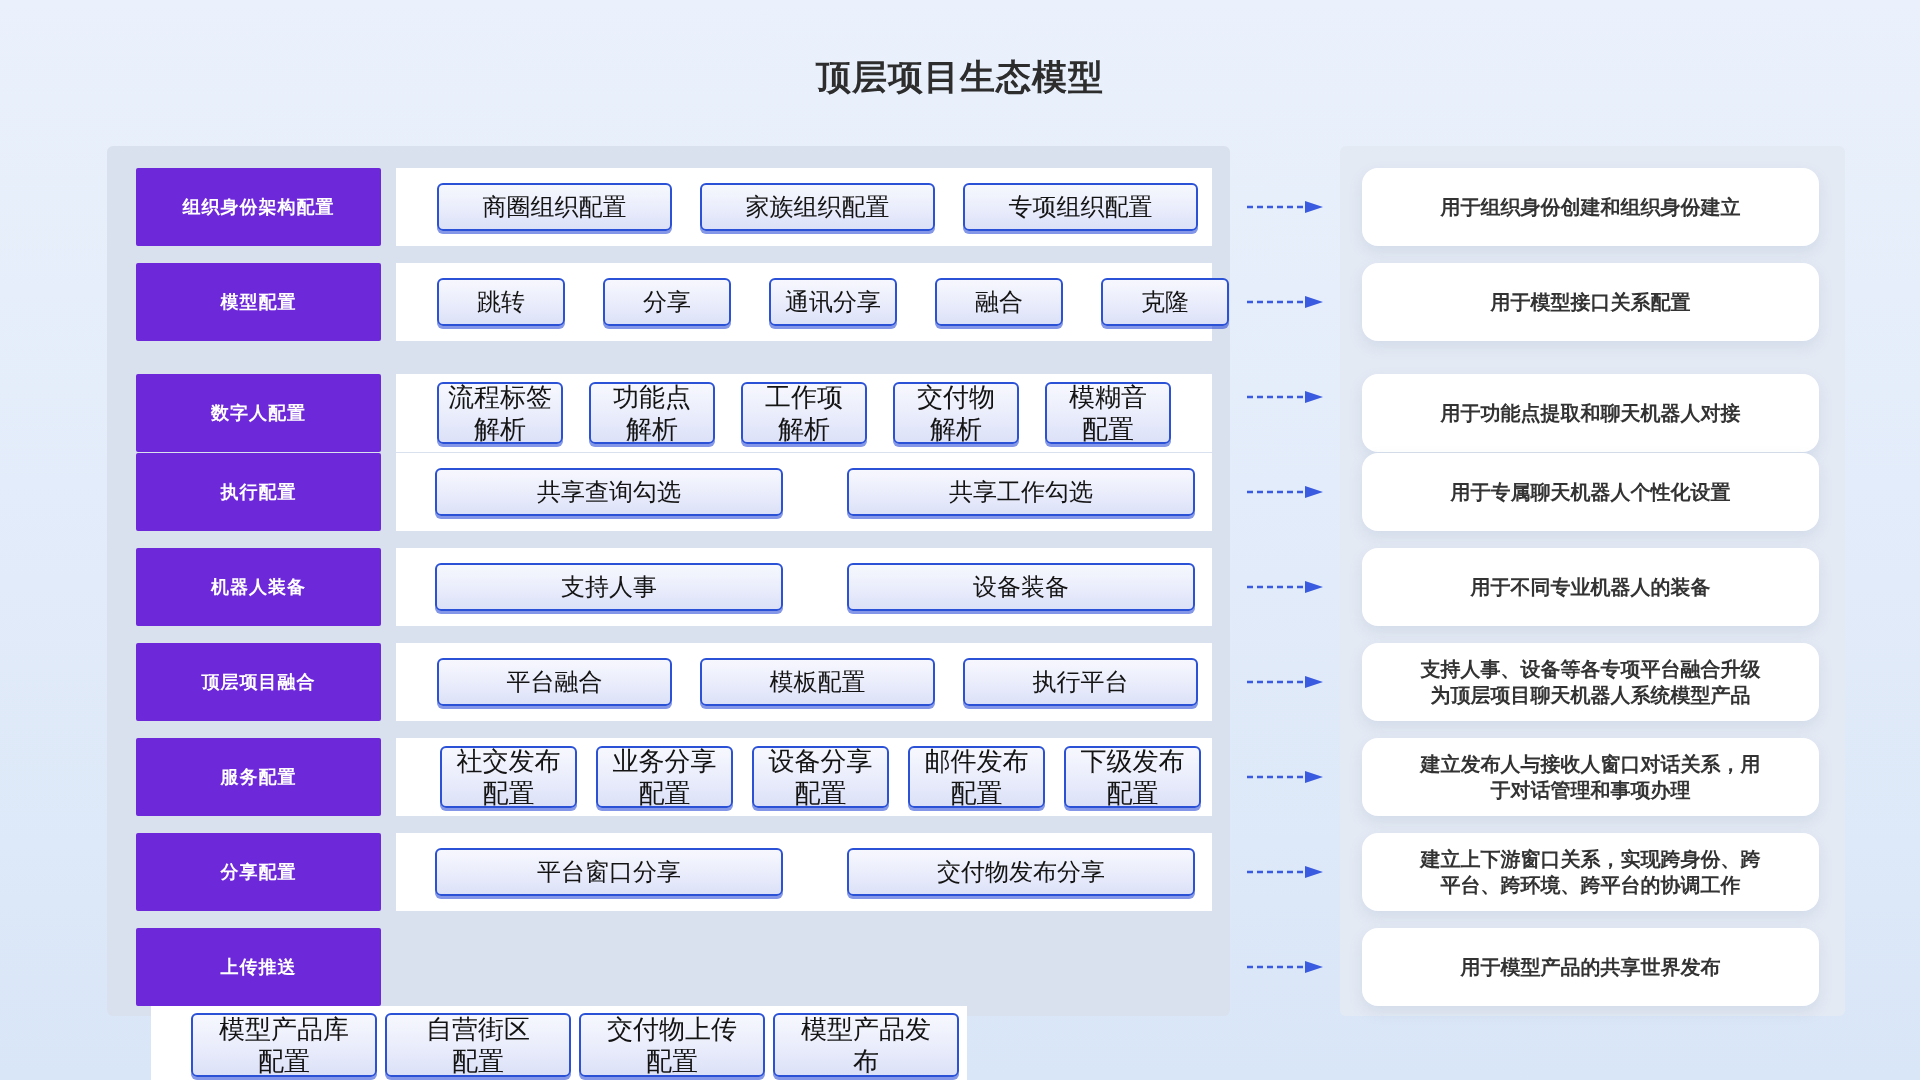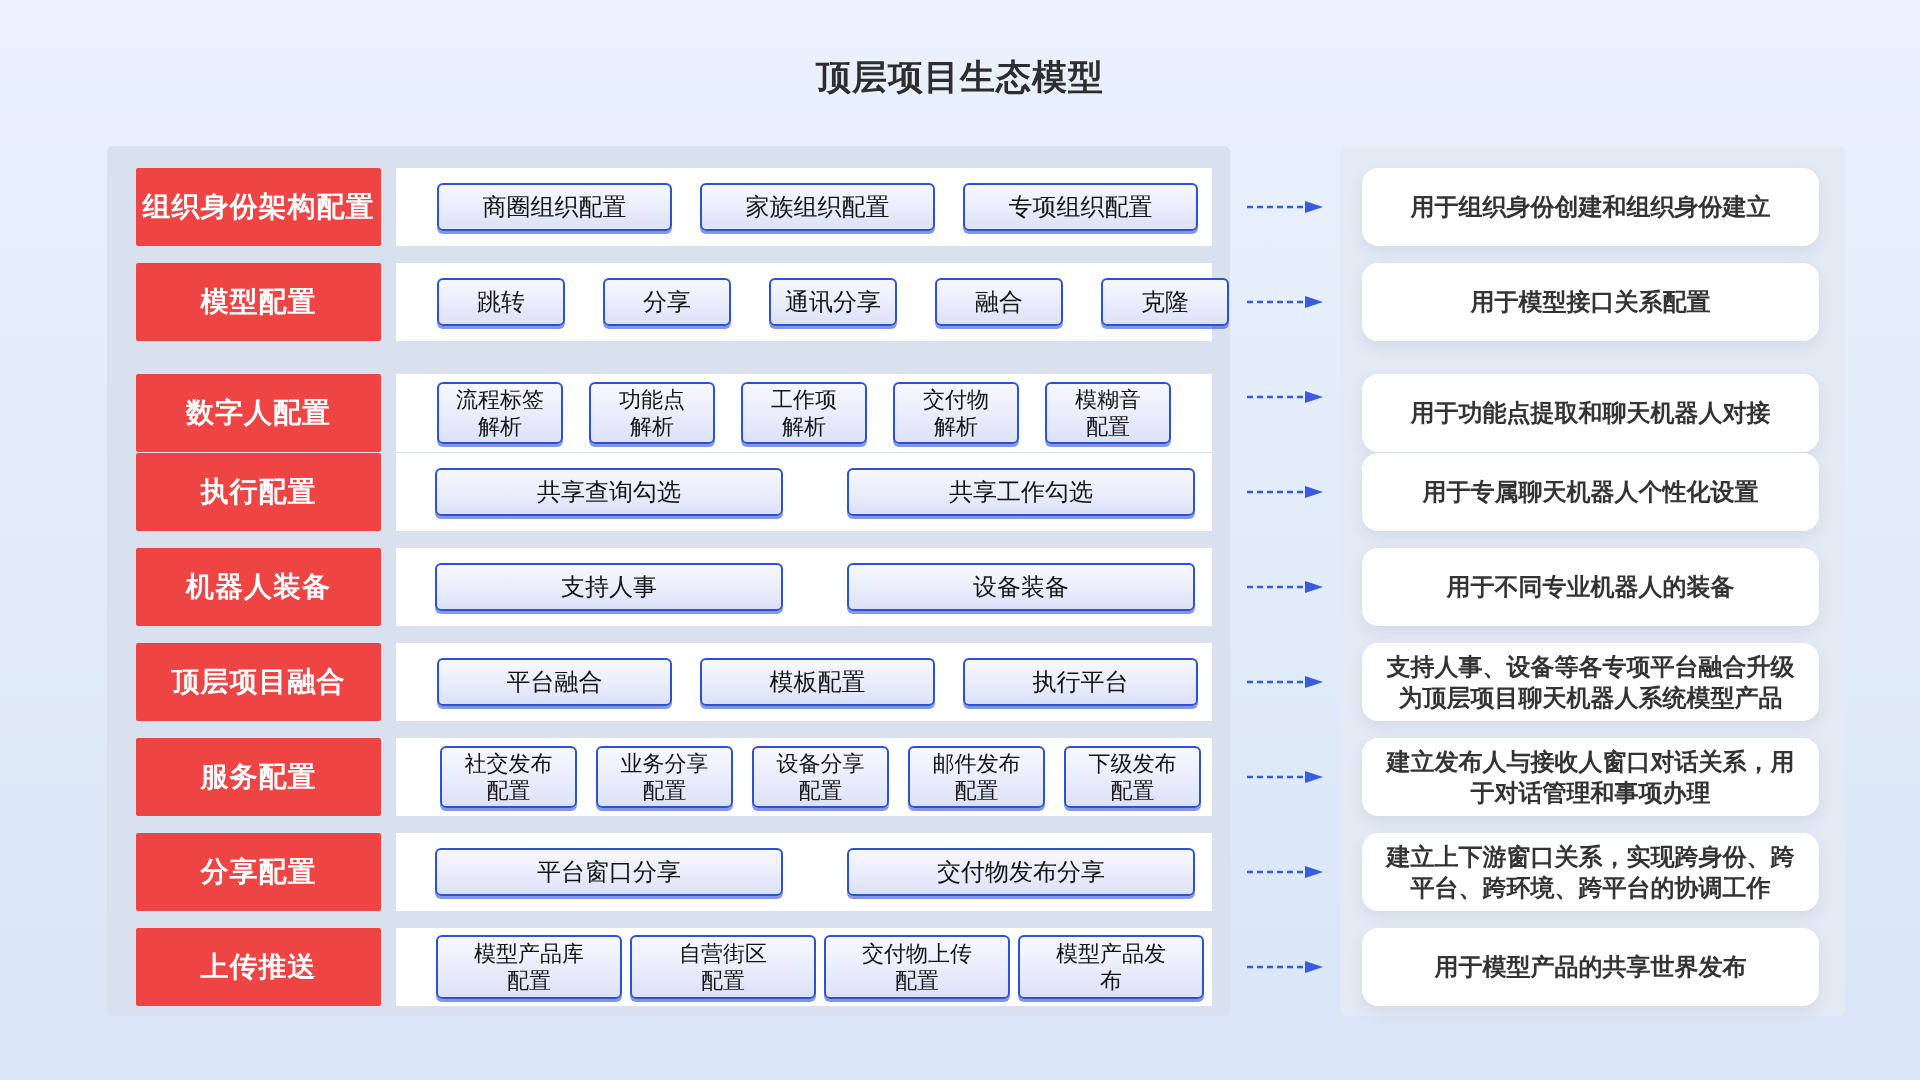--- a/index.html
+++ b/index.html
@@ -16,52 +16,52 @@
   .main-panel{
     position:absolute;left:107px;top:146px;width:1123px;height:870px;
     background:#dae1ee;border-radius:6px;
   }
   .right-panel{
     position:absolute;left:1340px;top:146px;width:505px;height:870px;
     background:#e4eaf4;border-radius:6px;
   }
   .row{position:absolute;left:29px;height:78px;display:flex;}
   .row-label{
-    width:245px;height:78px;background:#ef4444;color:#ffffff;
-    font-size:28px;font-weight:bold;display:flex;align-items:center;justify-content:center;
+    width:245px;height:78px;background:#6d28d9;color:#ffffff;
+    font-size:18px;font-weight:bold;display:flex;align-items:center;justify-content:center;
     border-radius:2px;letter-spacing:1px;flex:0 0 auto;
   }
   .row-band{
     margin-left:15px;width:816px;height:78px;background:#ffffff;
     display:flex;align-items:center;box-sizing:border-box;flex:0 0 auto;
   }
   .btn{
     box-sizing:border-box;flex:0 0 auto;
     display:flex;align-items:center;justify-content:center;text-align:center;
     background:linear-gradient(180deg,#f7f8fe 0%,#e9ecfb 55%,#dce1f8 100%);
     border:2px solid #2b51d6;border-radius:6px;
     box-shadow:0 3px 0 rgba(29,63,214,0.55);
     color:#141414;font-size:24px;white-space:pre-line;line-height:1.25;
     cursor:pointer;
   }
-  .fs22{font-size:22px;}
+  .fs22{font-size:26px;}
   .w235{width:235px;} .w128{width:128px;} .w126{width:126px;}
   .w348{width:348px;} .w137{width:137px;} .w186{width:186px;}
   .h48{height:48px;} .h62{height:62px;} .h64{height:64px;}
   .pl41{padding-left:41px;} .pl39{padding-left:39px;} .pl44{padding-left:44px;} .pl40{padding-left:40px;}
   .g28{gap:28px;} .g23{gap:38px;} .g26{gap:26px;} .g64{gap:64px;} .g19{gap:19px;} .g8{gap:8px;}
   .arrow{position:absolute;left:1245px;width:80px;height:14px;}
   .card{
     position:absolute;left:22px;width:457px;height:78px;background:#ffffff;border-radius:16px;
     display:flex;align-items:center;justify-content:center;text-align:center;
-    font-size:24px;font-weight:bold;color:#333333;white-space:pre-line;line-height:1.3;
+    font-size:20px;font-weight:bold;color:#333333;white-space:pre-line;line-height:1.3;
     box-shadow:0 6px 14px rgba(120,140,180,0.16);
   }
   .t0{top:22px;} .t1{top:117px;} .t2{top:228px;} .t3{top:307px;} .t4{top:402px;}
-  .t5{top:497px;} .t6{top:592px;} .t7{top:687px;} .t8{top:782px;}
+  .t5{top:497px;} .t6{top:592px;} .t7{top:687px;} .t8{top:782px;flex-direction:column;}
   .a0{top:200px;} .a1{top:295px;} .a2{top:390px;} .a3{top:485px;} .a4{top:580px;}
   .a5{top:675px;} .a6{top:770px;} .a7{top:865px;} .a8{top:960px;}
 </style>
 </head>
 <body>
 
 <div class="title">顶层项目生态模型</div>
 
 <div class="main-panel">
 

